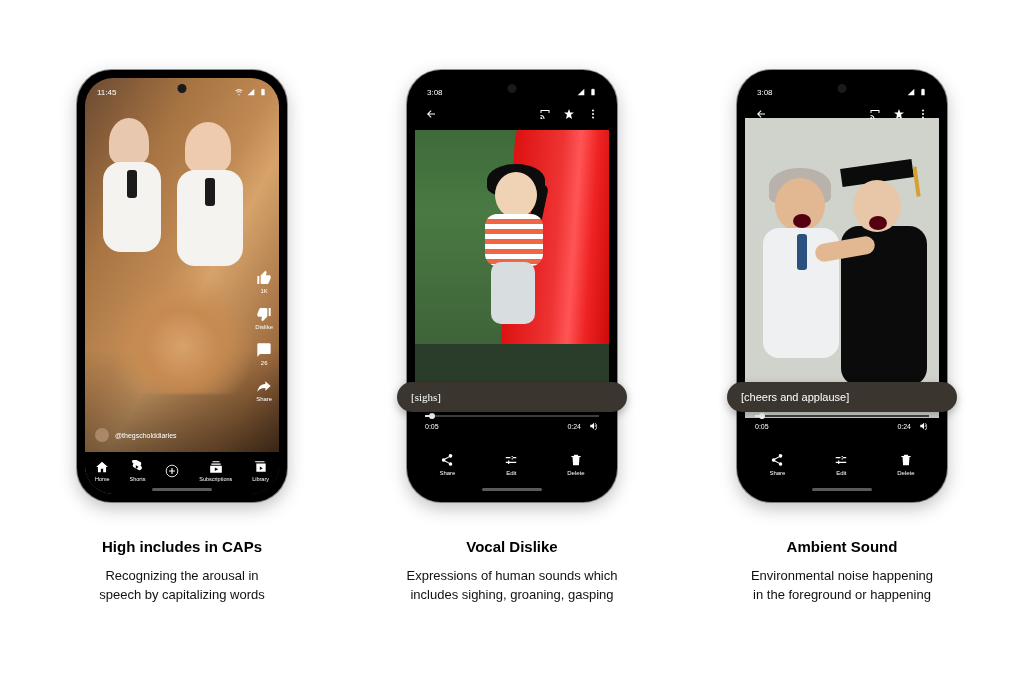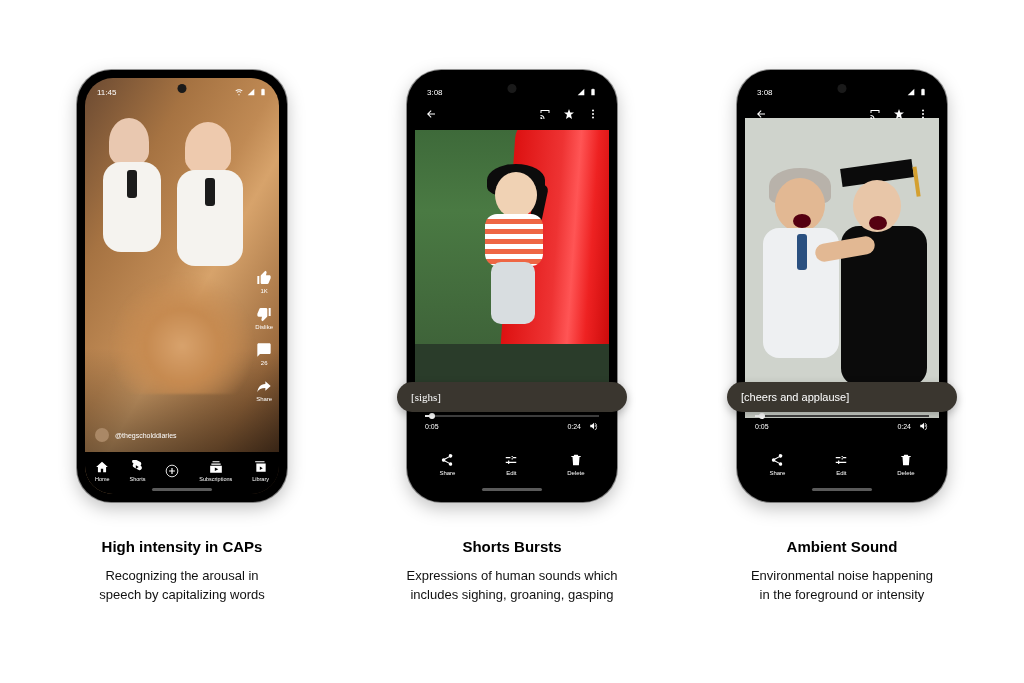--- a/index.html
+++ b/index.html
@@ -331,21 +331,21 @@
                   </svg>
                 <span>Library</span>
               </div>
             </div>
             <div class="home-indicator"></div>
           </div>
         </div>
 
       </div>
 
-      <div class="heading">High intensity in CAPs</div>
+      <div class="heading">High includes in CAPs</div>
       <div class="desc">
         <span>Recognizing the arousal in</span><br>
         <span>speech by capitalizing words</span>
       </div>
     </div>
 
     <div class="col">
       <div style="position:relative;">
         <div class="phone">
           <div class="phone-inner">
@@ -431,21 +431,21 @@
             </div>
             <div class="home-indicator"></div>
           </div>
         </div>
 
         <div class="caption" style="left:-10px; bottom:90px; width:230px;font-family:Liberation Serif, serif;">
           <span>[sighs]</span>
         </div>
       </div>
 
-      <div class="heading">Shorts Bursts</div>
+      <div class="heading">Vocal Dislike</div>
       <div class="desc">
         <span>Expressions of human sounds which</span><br>
         <span>includes sighing, groaning, gasping</span>
       </div>
     </div>
 
     <div class="col">
       <div style="position:relative;">
         <div class="phone">
           <div class="phone-inner">
@@ -537,18 +537,18 @@
         </div>
 
         <div class="caption" style="left:-10px; bottom:90px; width:230px;">
           <span>[cheers and applause]</span>
         </div>
       </div>
 
       <div class="heading">Ambient Sound</div>
       <div class="desc">
         <span>Environmental noise happening</span><br>
-        <span>in the foreground or intensity</span>
+        <span>in the foreground or happening</span>
       </div>
     </div>
 
   </div>
 </div>
 
 </body></html>

